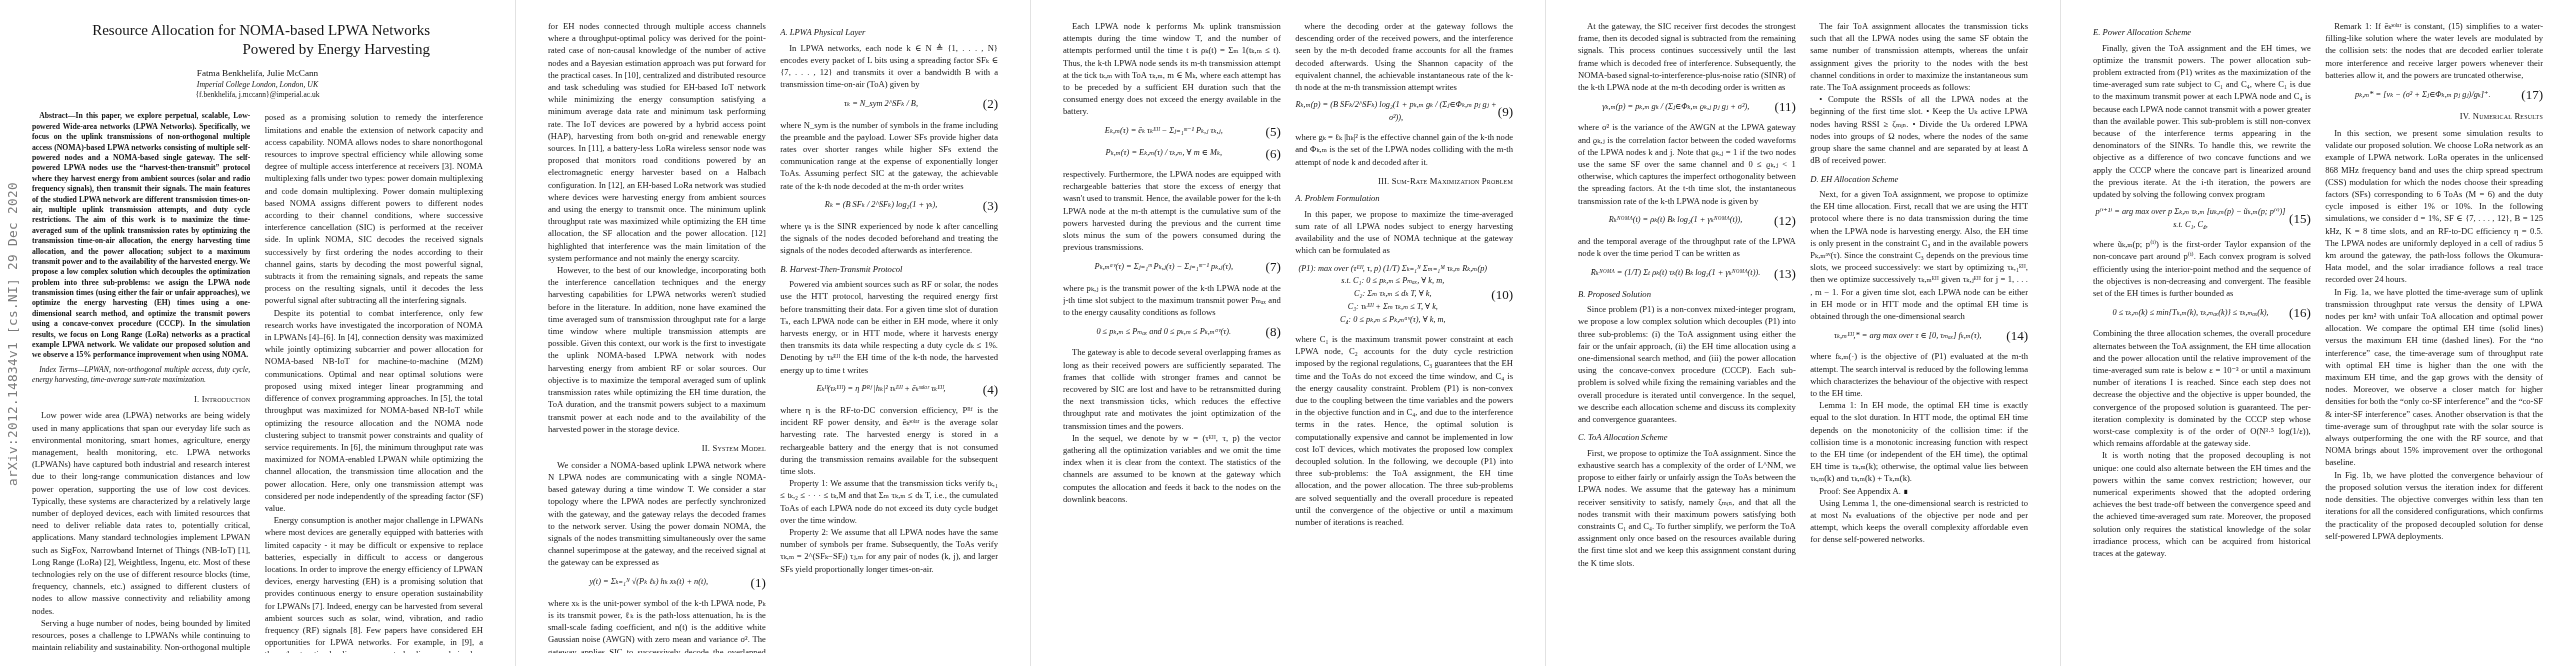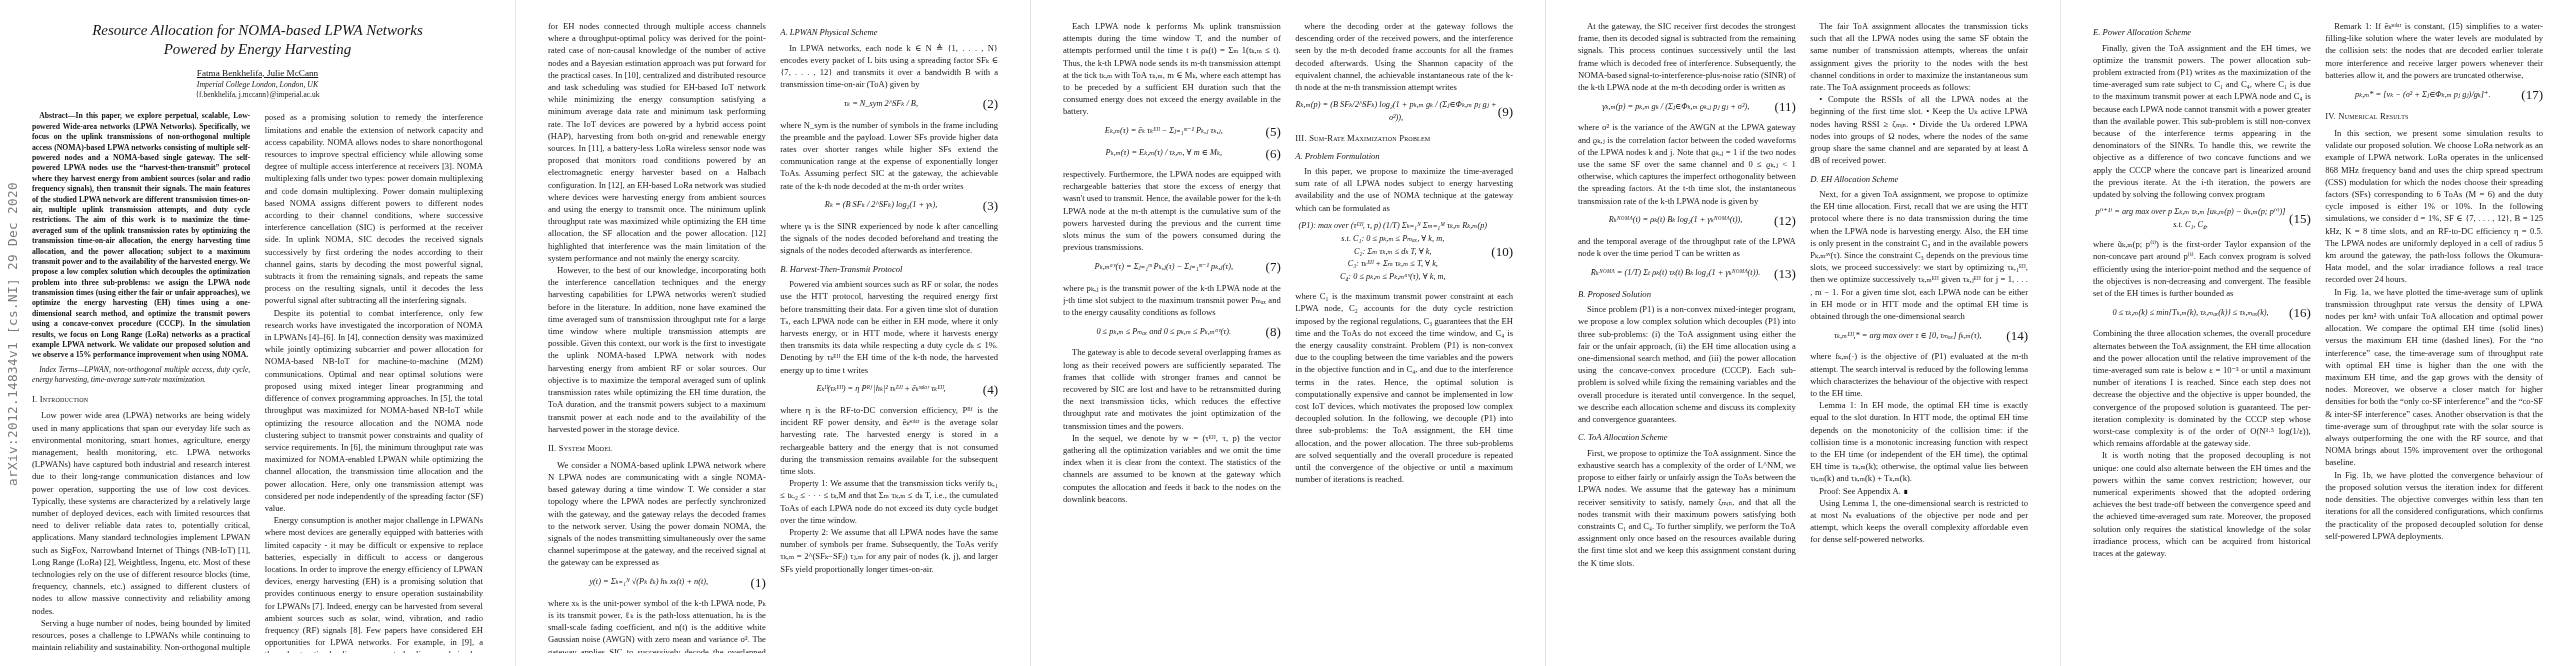--- a/index.html
+++ b/index.html
@@ -2,31 +2,31 @@
 <html style="font-size:9px"><head>
 <meta charset="utf-8">
 <style>
   *{box-sizing:border-box;}
   html,body{margin:0;padding:0;background:#e9e9e9;}
   .canvas{width:2576px;height:667px;display:flex;background:#ffffff;font-family:"Liberation Serif","DejaVu Serif",serif;color:#161616;overflow:hidden;}
   .page{position:relative;flex:0 0 auto;width:515px;height:667px;background:#ffffff;padding:20px 32px 14.5px;display:flex;flex-direction:column;overflow:hidden;}
   .page + .page{border-left:0.6px solid #e2e2e2;}
   .arxiv-stamp{position:absolute;top:50%;left:11.7px;transform:translate(-50%,-50%) rotate(-90deg);white-space:nowrap;font-family:"DejaVu Sans Mono","Liberation Mono",monospace;font-size:12.8px;color:#7c7c7c;letter-spacing:0.3px;}
   .paper-head{flex:0 0 auto;margin-bottom:11px;}
-  .title{font-size:15px;line-height:1.25;text-align:center;max-width:345px;margin:1.1px auto 9px;font-style:italic;}
-  .authors{text-align:center;font-size:9.2px;margin:0 0 2.2px;text-decoration:underline;}
+  .title{font-size:15px;line-height:1.25;text-align:right;max-width:345px;margin:1.1px auto 9px;}
+  .authors{text-align:center;font-size:9.2px;margin:0 0 2.2px;}
   .affil{text-align:center;font-size:7.8px;font-style:italic;line-height:1.35;}
   .email{font-style:normal;font-size:7.5px;}
   .cols{display:flex;gap:14.5px;flex:1 1 auto;min-height:0;}
   .col{flex:1 1 0;overflow:hidden;}
   .para{font-size:8.6px;line-height:1.42;text-align:justify;text-indent:9px;margin:0;}
   .para.cont{text-indent:0;}
   .abstract{font-weight:bold;font-size:7.7px;line-height:1.35;text-indent:7.2px;}
   .terms{font-weight:normal;font-style:italic;font-size:7.7px;line-height:1.35;text-indent:7.2px;margin-top:3.9px;}
-  .h1{text-align:left;font-variant:small-caps;letter-spacing:0.2px;font-size:8.6px;margin:8.3px 0 5.6px;}
+  .h1{text-align:right;font-variant:small-caps;letter-spacing:0.2px;font-size:8.6px;margin:8.3px 0 5.6px;}
   .h2{font-style:italic;font-size:8.6px;margin:7.2px 0 4.4px;}
   .eq{display:flex;align-items:center;margin:6.1px 0;}
   .eq-lines{flex:1 1 auto;text-align:center;font-style:italic;font-size:8.3px;line-height:1.55;}
   .eq-num{flex:0 0 auto;font-size:13px;margin-left:1px;}
 </style>
 </head>
 <body>
 
 <div class="canvas">
     <div class="page">
@@ -61,21 +61,21 @@
           <div class="para">We consider a NOMA-based uplink LPWA network where N LPWA nodes are communicating with a single NOMA-based gateway during a time window T. We consider a star topology where the LPWA nodes are perfectly synchronized with the gateway, and the gateway relays the decoded frames to the network server. Using the power domain NOMA, the signals of the nodes transmitting simultaneously over the same channel superimpose at the gateway, and the received signal at the gateway can be expressed as</div>
           <div class="eq">
             <div class="eq-lines">
               <div class="eq-line">y(t) = Σₖ₌₁ᴺ √(Pₖ ℓₖ) hₖ xₖ(t) + n(t),</div>
             </div>
             <span class="eq-num">(1)</span>
           </div>
           <div class="para cont">where xₖ is the unit-power symbol of the k-th LPWA node, Pₖ is its transmit power, ℓₖ is the path-loss attenuation, hₖ is the small-scale fading coefficient, and n(t) is the additive white Gaussian noise (AWGN) with zero mean and variance σ². The gateway applies SIC to successively decode the overlapped signals in the descending order of the received powers.</div>
         </div>
         <div class="col">
-          <div class="h2">A. LPWAN Physical Scheme</div>
+          <div class="h2">A. LPWA Physical Layer</div>
           <div class="para">In LPWA networks, each node k ∈ N ≜ {1, . . . , N} encodes every packet of L bits using a spreading factor SFₖ ∈ {7, . . . , 12} and transmits it over a bandwidth B with a transmission time-on-air (ToA) given by</div>
           <div class="eq">
             <div class="eq-lines">
               <div class="eq-line">τₖ = N_sym 2^SFₖ / B,</div>
             </div>
             <span class="eq-num">(2)</span>
           </div>
           <div class="para cont">where N_sym is the number of symbols in the frame including the preamble and the payload. Lower SFs provide higher data rates over shorter ranges while higher SFs extend the communication range at the expense of exponentially longer ToAs. Assuming perfect SIC at the gateway, the achievable rate of the k-th node decoded at the m-th order writes</div>
           <div class="eq">
             <div class="eq-lines">
@@ -132,20 +132,21 @@
           <div class="para">In the sequel, we denote by w = (τᴱᴴ, τ, p) the vector gathering all the optimization variables and we omit the time index when it is clear from the context. The statistics of the channels are assumed to be known at the gateway which computes the allocation and feeds it back to the nodes on the downlink beacons.</div>
         </div>
         <div class="col">
           <div class="para">where the decoding order at the gateway follows the descending order of the received powers, and the interference seen by the m-th decoded frame accounts for all the frames decoded afterwards. Using the Shannon capacity of the equivalent channel, the achievable instantaneous rate of the k-th node at the m-th transmission attempt writes</div>
           <div class="eq">
             <div class="eq-lines">
               <div class="eq-line">Rₖ,ₘ(p) = (B SFₖ/2^SFₖ) log₂(1 + pₖ,ₘ gₖ / (Σⱼ∈Φₖ,ₘ pⱼ gⱼ + σ²)),</div>
             </div>
             <span class="eq-num">(9)</span>
           </div>
+          <div class="para cont">where gₖ = ℓₖ |hₖ|² is the effective channel gain of the k-th node and Φₖ,ₘ is the set of the LPWA nodes colliding with the m-th attempt of node k and decoded after it.</div>
           <div class="h1">III. Sum-Rate Maximization Problem</div>
           <div class="h2">A. Problem Formulation</div>
           <div class="para">In this paper, we propose to maximize the time-averaged sum rate of all LPWA nodes subject to energy harvesting availability and the use of NOMA technique at the gateway which can be formulated as</div>
           <div class="eq">
             <div class="eq-lines">
               <div class="eq-line">(P1):  max over (τᴱᴴ, τ, p)   (1/T) Σₖ₌₁ᴺ Σₘ₌₁ᴹ τₖ,ₘ Rₖ,ₘ(p)</div>
               <div class="eq-line">s.t.  C₁: 0 ≤ pₖ,ₘ ≤ Pₘₐₓ, ∀ k, m,</div>
               <div class="eq-line">C₂: Σₘ τₖ,ₘ ≤ dₖ T, ∀ k,</div>
               <div class="eq-line">C₃: τₖᴱᴴ + Σₘ τₖ,ₘ ≤ T, ∀ k,</div>
               <div class="eq-line">C₄: 0 ≤ pₖ,ₘ ≤ Pₖ,ₘᵃᵛ(τ), ∀ k, m,</div>

